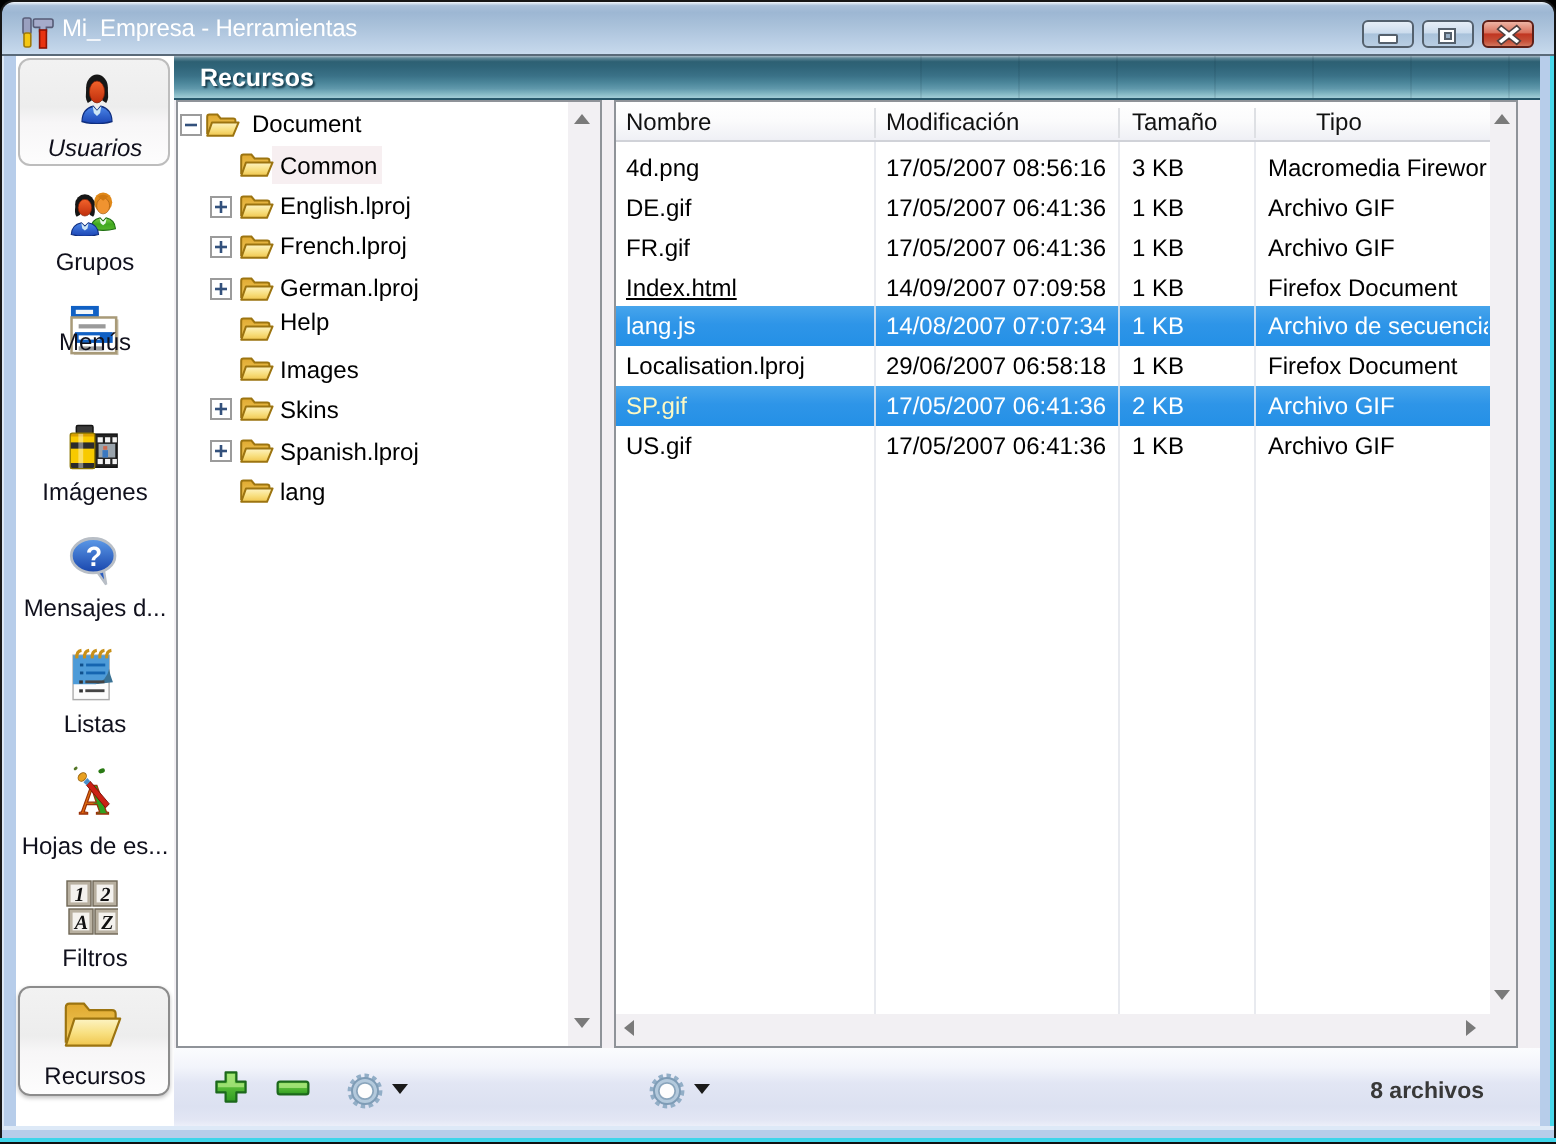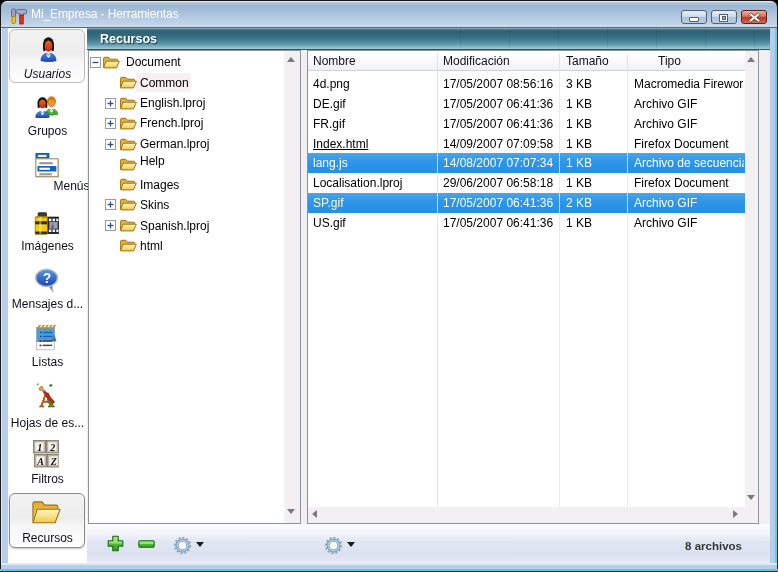--- a/index.html
+++ b/index.html
@@ -219,21 +219,21 @@
   </g>
 </svg>
 
 <svg class="abs" style="left:32px;top:500px" width="29" height="27" viewBox="0 0 32 29" preserveAspectRatio="none">
   <path d="M1 23 V4 Q1 2 3 2 H11 L14 5.5 H26.5 Q28.5 5.5 28.5 7.5 V10" fill="url(#fb)" stroke="#9c7410" stroke-width="1.2"></path>
   <path d="M28.5 10 H31 L25.5 24.5 H1 L5.8 10 Z" fill="url(#fg)" stroke="#9c7410" stroke-width="1.2" stroke-linejoin="round"></path>
 </svg>
 </div>
 <div class="abs sidelabel" style="top:67px;font-style:italic;">Usuarios</div>
 <div class="abs sidelabel" style="top:124px;">Grupos</div>
-<div class="abs sidelabel" style="top:179px;padding-left:24px;">Menús</div>
+<div class="abs sidelabel" style="top:164px;">Menús</div>
 <div class="abs sidelabel" style="top:239px;">Imágenes</div>
 <div class="abs sidelabel" style="top:297px;">Mensajes d...</div>
 <div class="abs sidelabel" style="top:355px;">Listas</div>
 <div class="abs sidelabel" style="top:416px;">Hojas de es...</div>
 <div class="abs sidelabel" style="top:472px;">Filtros</div>
 <div class="abs sidelabel" style="top:531px;">Recursos</div>
 
 <div class="abs panel" id="treepanel"></div>
 
 <svg width="0" height="0" style="position:absolute">
@@ -348,21 +348,21 @@
     </svg>
 <svg class="abs" style="left:119.5px;top:219.0px" width="17" height="13" viewBox="0 0 17 13">
       <path d="M0.6 11 V2.4 Q0.6 1.3 1.7 1.3 H5.7 L7.3 3.2 H13.6 Q14.7 3.2 14.7 4.3 V5.2" fill="url(#fb)" stroke="#9c7410" stroke-width="1"></path>
       <path d="M14.7 5.2 H16.3 L13.5 11.9 H0.6 L3 5.2 Z" fill="url(#fg)" stroke="#9c7410" stroke-width="1" stroke-linejoin="round"></path>
     </svg>
 <div class="abs trow" style="left:140px;top:215.5px">Spanish.lproj</div>
 <svg class="abs" style="left:119.5px;top:239.2px" width="17" height="13" viewBox="0 0 17 13">
       <path d="M0.6 11 V2.4 Q0.6 1.3 1.7 1.3 H5.7 L7.3 3.2 H13.6 Q14.7 3.2 14.7 4.3 V5.2" fill="url(#fb)" stroke="#9c7410" stroke-width="1"></path>
       <path d="M14.7 5.2 H16.3 L13.5 11.9 H0.6 L3 5.2 Z" fill="url(#fg)" stroke="#9c7410" stroke-width="1" stroke-linejoin="round"></path>
     </svg>
-<div class="abs trow" style="left:140px;top:235.7px">html</div>
+<div class="abs trow" style="left:140px;top:235.7px">lang</div>
 </div>
 
 <div class="abs sbtrack" style="left:284px;top:51px;width:16px;height:472px;"></div>
 <div class="abs arrow" style="left:287px;top:57px;border-left:4.5px solid transparent;border-right:4.5px solid transparent;border-bottom:5.5px solid #7a7a7a;"></div>
 <div class="abs arrow" style="left:287px;top:509px;border-left:4.5px solid transparent;border-right:4.5px solid transparent;border-top:5.5px solid #7a7a7a;"></div>
 
 <div class="abs panel" id="tablepanel"></div>
 <div id="table">
 
 <div class="abs" style="left:308px;top:51px;width:437px;height:19px;background:linear-gradient(180deg,#ffffff 0%,#fbfbfc 50%,#eff0f5 100%);border-bottom:1px solid #d0d2d8;"></div>

